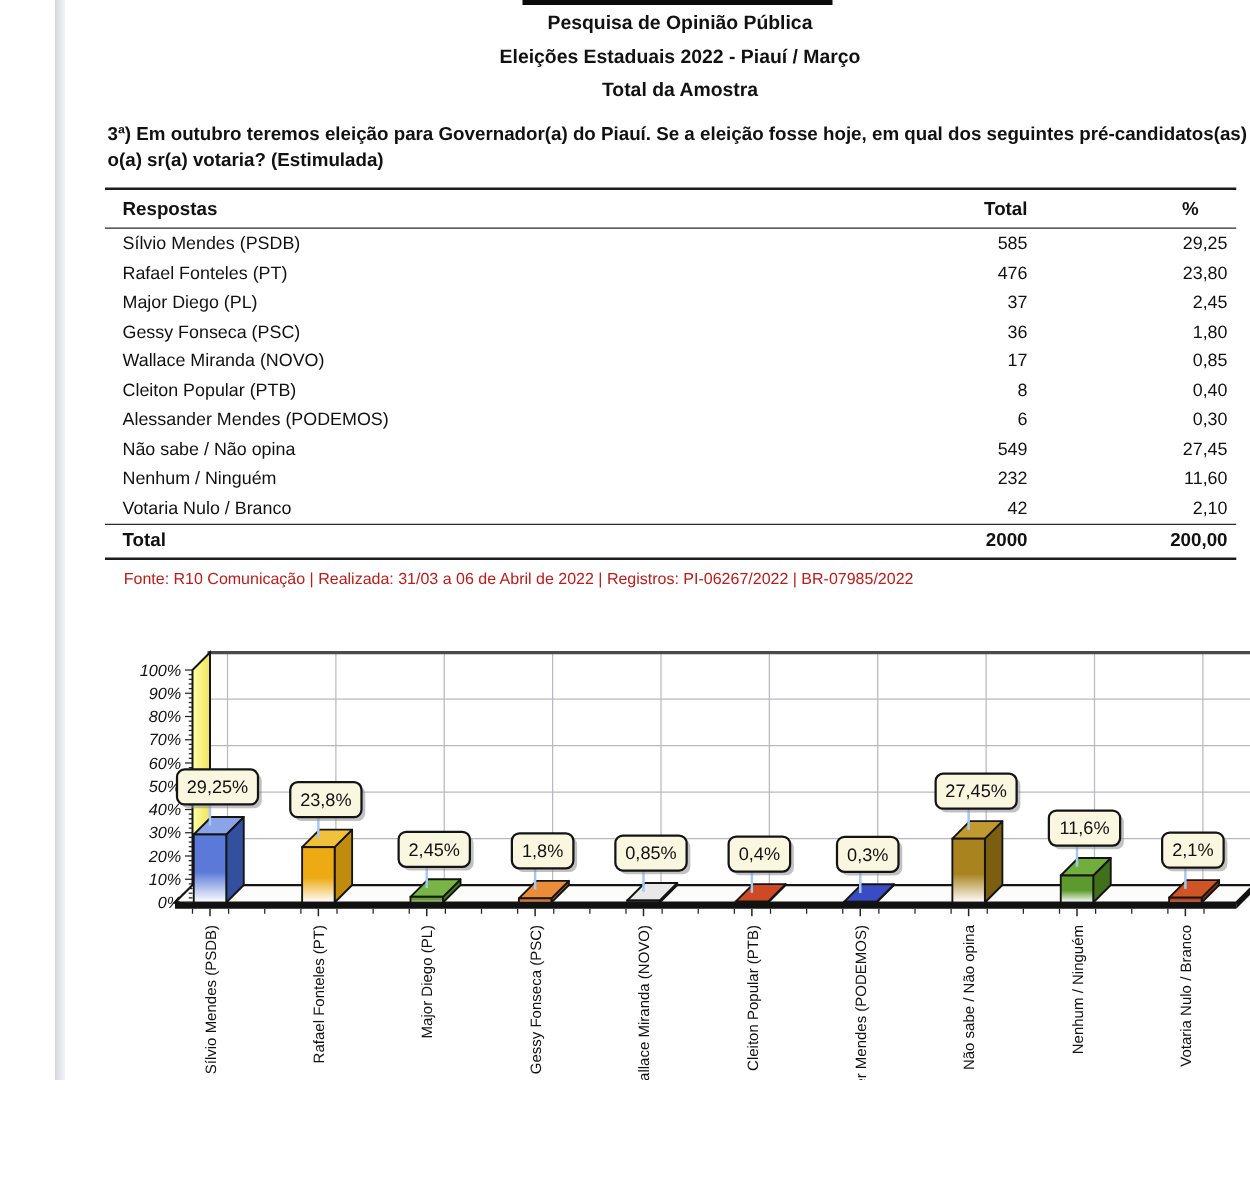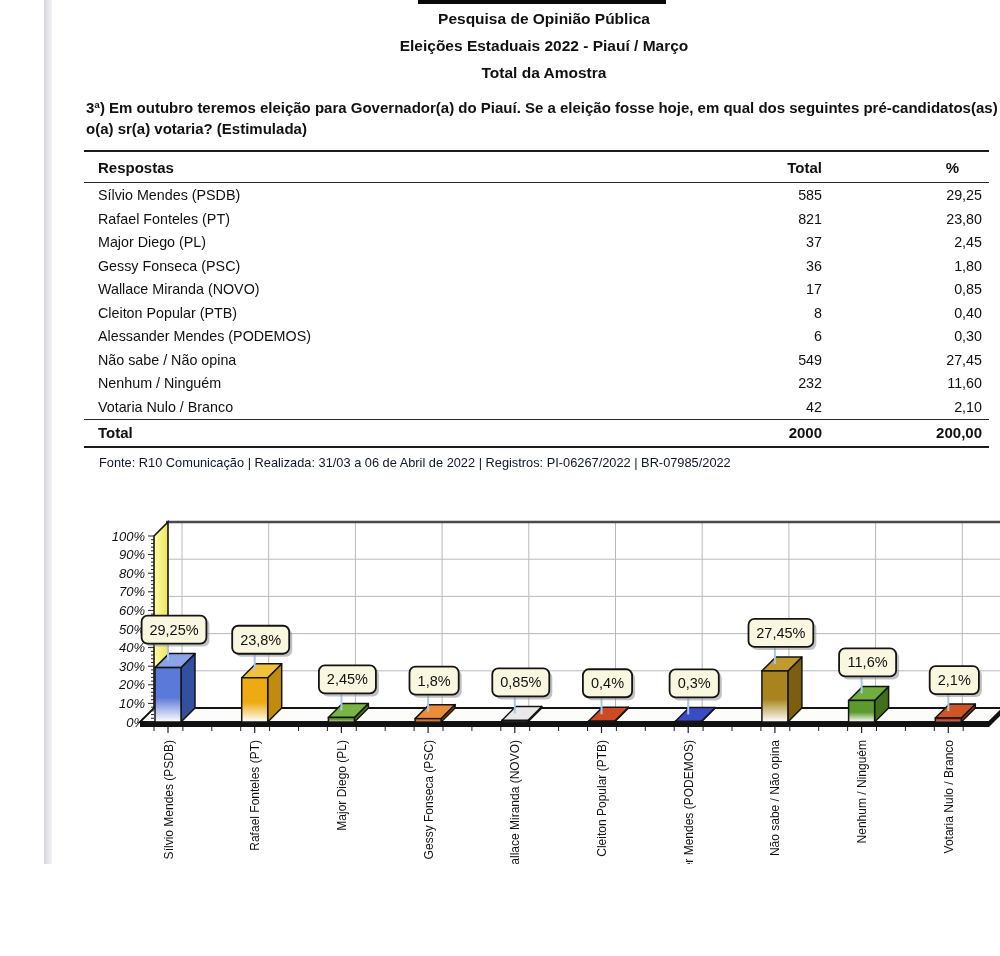--- a/index.html
+++ b/index.html
@@ -17,21 +17,21 @@
   .rule{height:2px;background:#1c1c1c;}
   .rule-thin{height:1.2px;background:#2a2a2a;}
   .trow{display:grid;grid-template-columns:1fr 150px 155px;align-items:center;gap:10px;}
   .thead{height:30px;font-size:15px;font-weight:bold;}
   .tbody .trow{height:23.55px;font-size:14.3px;}
   .ttotal{height:26px;font-size:15px;font-weight:bold;}
   .c1{padding-left:14px;text-align:left;}
   .c2{text-align:right;padding-right:2px;}
   .c3{text-align:right;padding-right:7px;}
   .thead .c3{padding-right:30px;}
-  .fonte{position:absolute;left:55px;top:455px;font-size:12.8px;color:#0f172a;}
+  .fonte{position:absolute;left:55px;top:455px;font-size:12.8px;color:#b91c1c;}
   .chart{position:absolute;left:0;top:512px;width:1000px;height:444px;}
   svg text{font-family:"Liberation Sans","DejaVu Sans",sans-serif;}
 </style>
 </head>
 <body>
 
 <div class="page">
   <div class="edge-left"></div>
   <div class="edge-right"></div>
   <div class="top-crop-bar"></div>
@@ -53,21 +53,21 @@
     </div>
     <div class="rule-thin"></div>
     <div class="tbody" id="table-rows">
         <div class="trow">
           <div class="c1">Sílvio Mendes (PSDB)</div>
           <div class="c2">585</div>
           <div class="c3">29,25</div>
         </div>
         <div class="trow">
           <div class="c1">Rafael Fonteles (PT)</div>
-          <div class="c2">821</div>
+          <div class="c2">476</div>
           <div class="c3">23,80</div>
         </div>
         <div class="trow">
           <div class="c1">Major Diego (PL)</div>
           <div class="c2">37</div>
           <div class="c3">2,45</div>
         </div>
         <div class="trow">
           <div class="c1">Gessy Fonseca (PSC)</div>
           <div class="c2">36</div>

